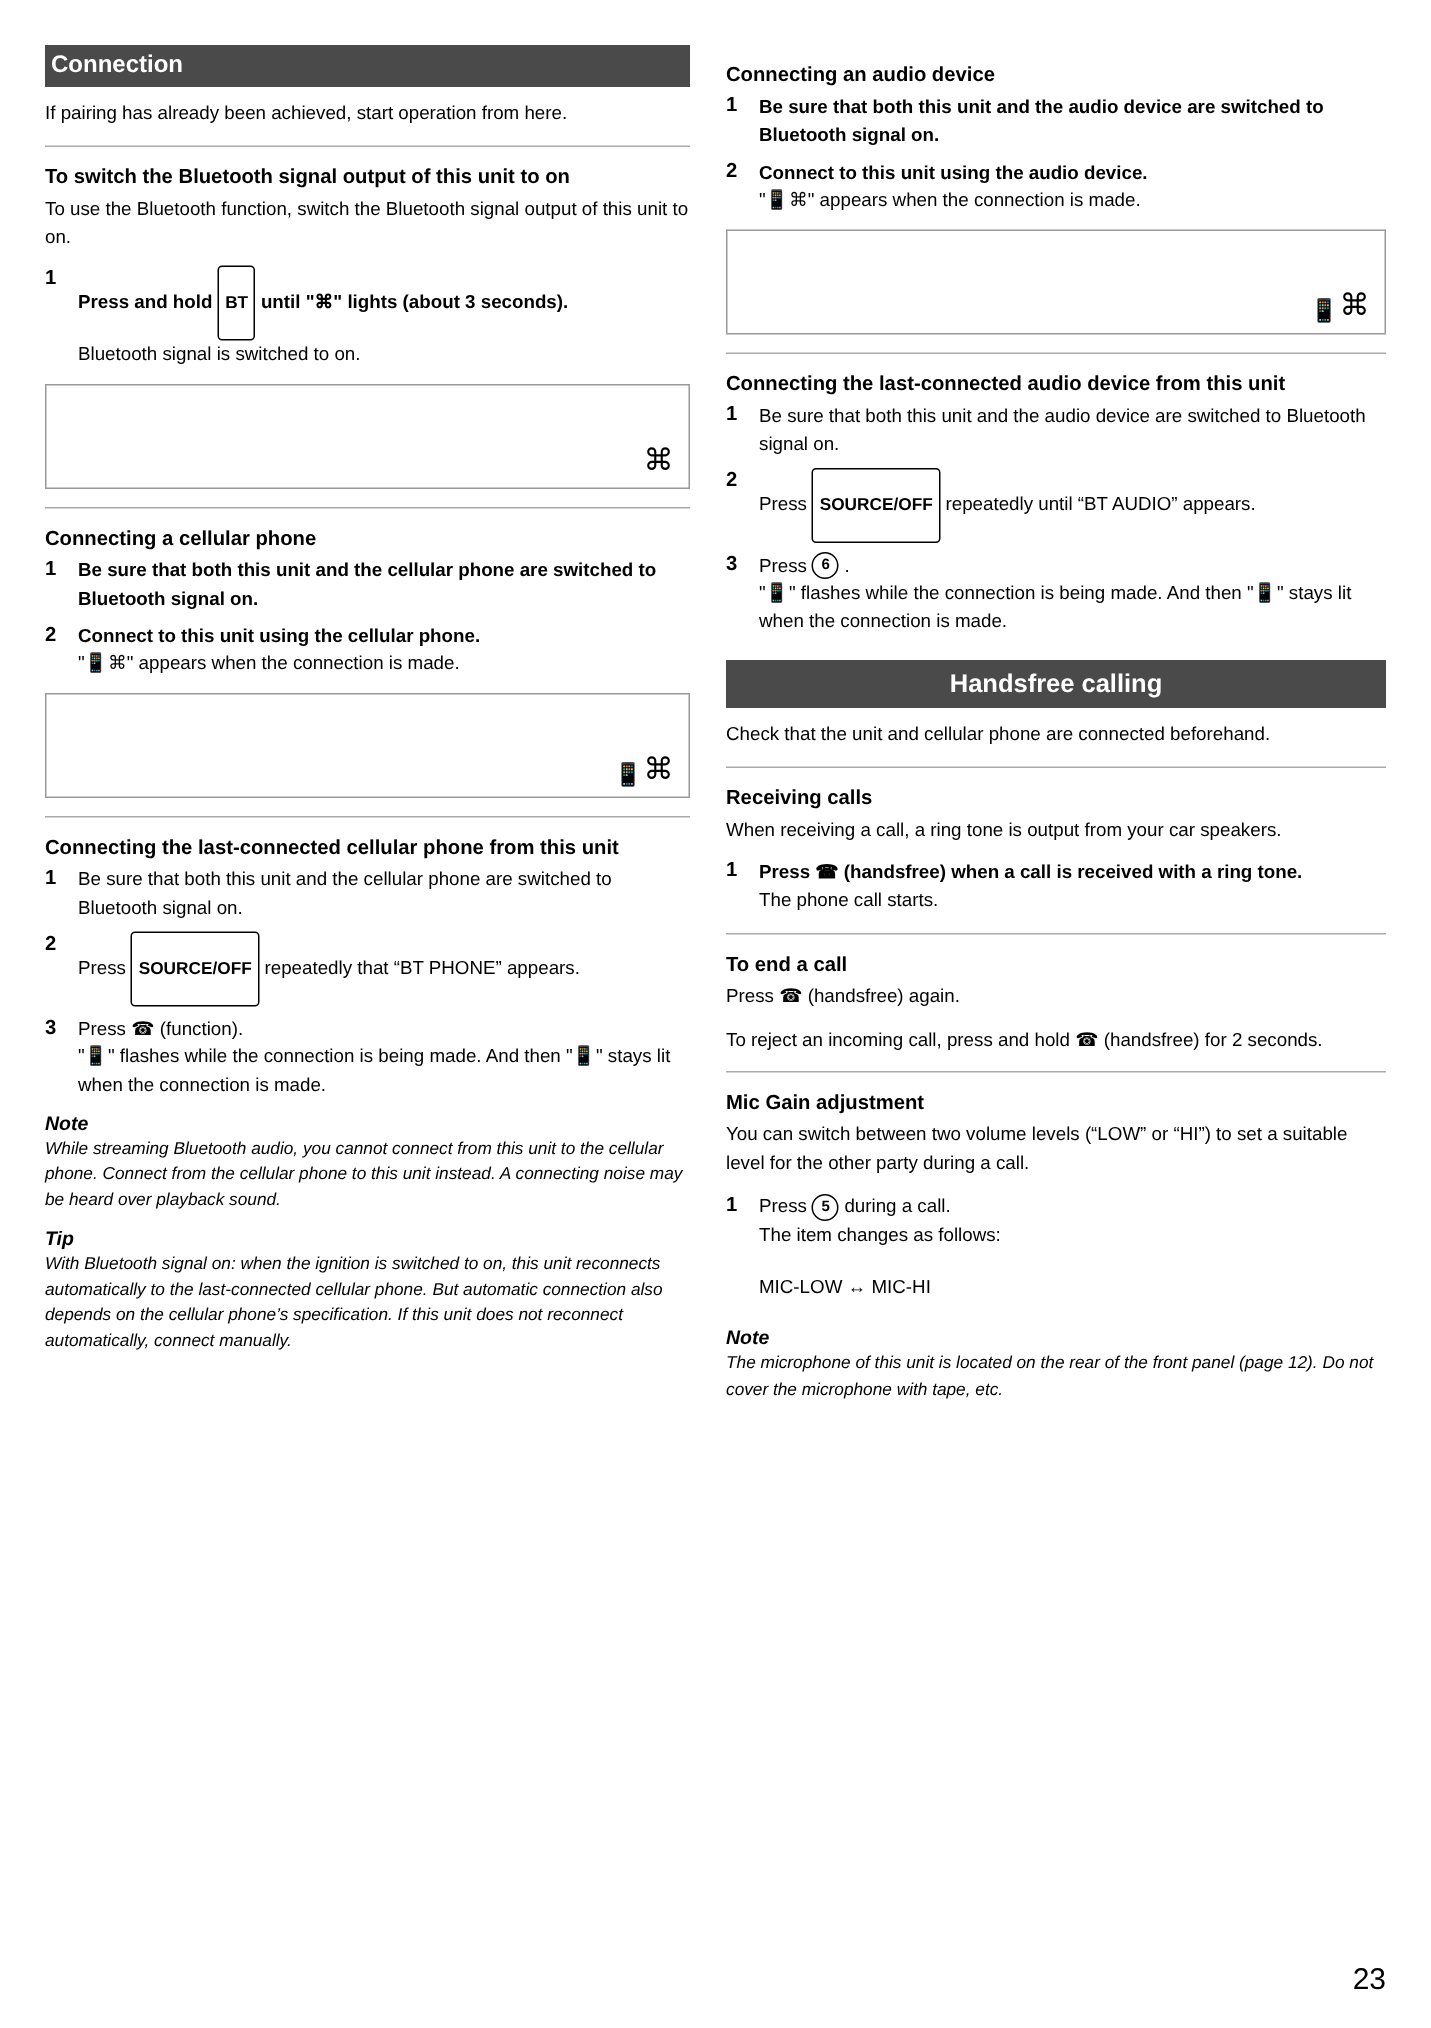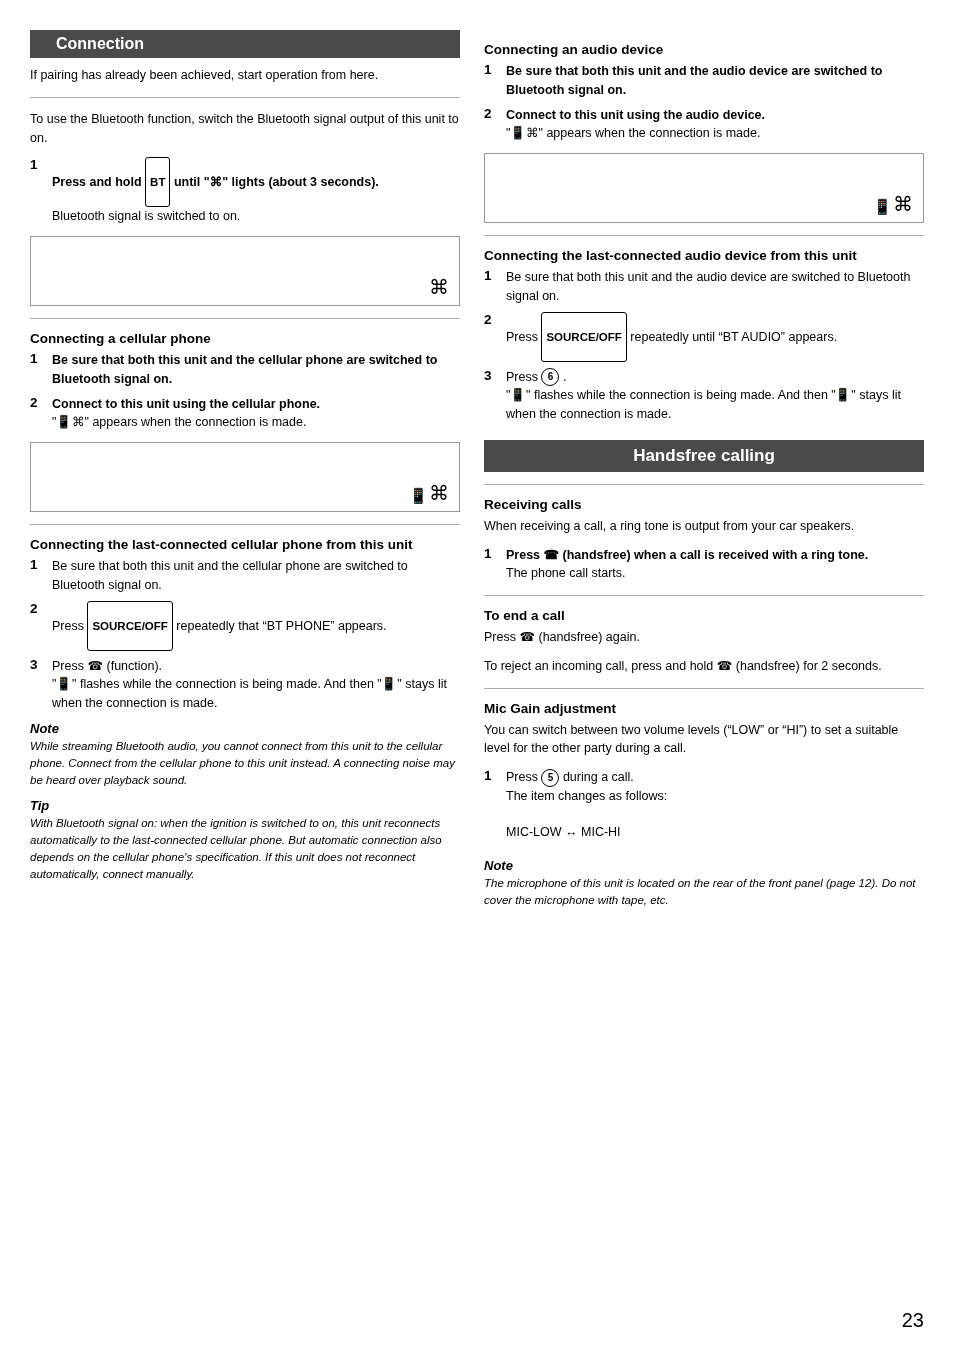--- a/index.html
+++ b/index.html
@@ -24,21 +24,21 @@
     }
     .right-col {
       flex: 1;
     }
     
     .section-header {
       background: #4a4a4a;
       color: #fff;
       font-size: 16px;
       font-weight: bold;
-      padding: 5px 26px;
+      padding: 5px 4px;
       margin-bottom: 8px;
     }
     
     .subsection-title {
       font-size: 13.5px;
       font-weight: bold;
       margin-bottom: 5px;
       margin-top: 12px;
     }
     .intro-text {
@@ -154,20 +154,21 @@
   <div class="left-col">
 
     <div class="section-header">
       <span>Connection</span>
     </div>
 
     <p class="intro-text">If pairing has already been achieved, start operation from here.</p>
 
     <hr class="divider">
 
+    <div class="subsection-title">To switch the Bluetooth signal output of this unit to on</div>
     <p class="intro-text">To use the Bluetooth function, switch the Bluetooth signal output of this unit to on.</p>
 
     <div class="step">
       <span class="step-num">1</span>
       <div class="step-content">
         <span class="bold-line">
           <span>Press and hold</span>
           <span class="btn-inline">BT</span>
           <span> until "⌘" lights (about 3 seconds).</span>
         </span><br>
@@ -288,20 +289,21 @@
         <span class="circle-btn">6</span>
         <span>.</span><br>
         <span>"📱" flashes while the connection is being made. And then "📱" stays lit when the connection is made.</span>
       </div>
     </div>
 
     <div class="handsfree-header">
       <span>Handsfree calling</span>
     </div>
 
+    <p class="intro-text">Check that the unit and cellular phone are connected beforehand.</p>
 
     <hr class="divider">
 
     <div class="subsection-title">Receiving calls</div>
     <p class="intro-text">When receiving a call, a ring tone is output from your car speakers.</p>
 
     <div class="step">
       <span class="step-num">1</span>
       <div class="step-content">
         <span class="bold-line">Press ☎ (handsfree) when a call is received with a ring tone.</span><br>

